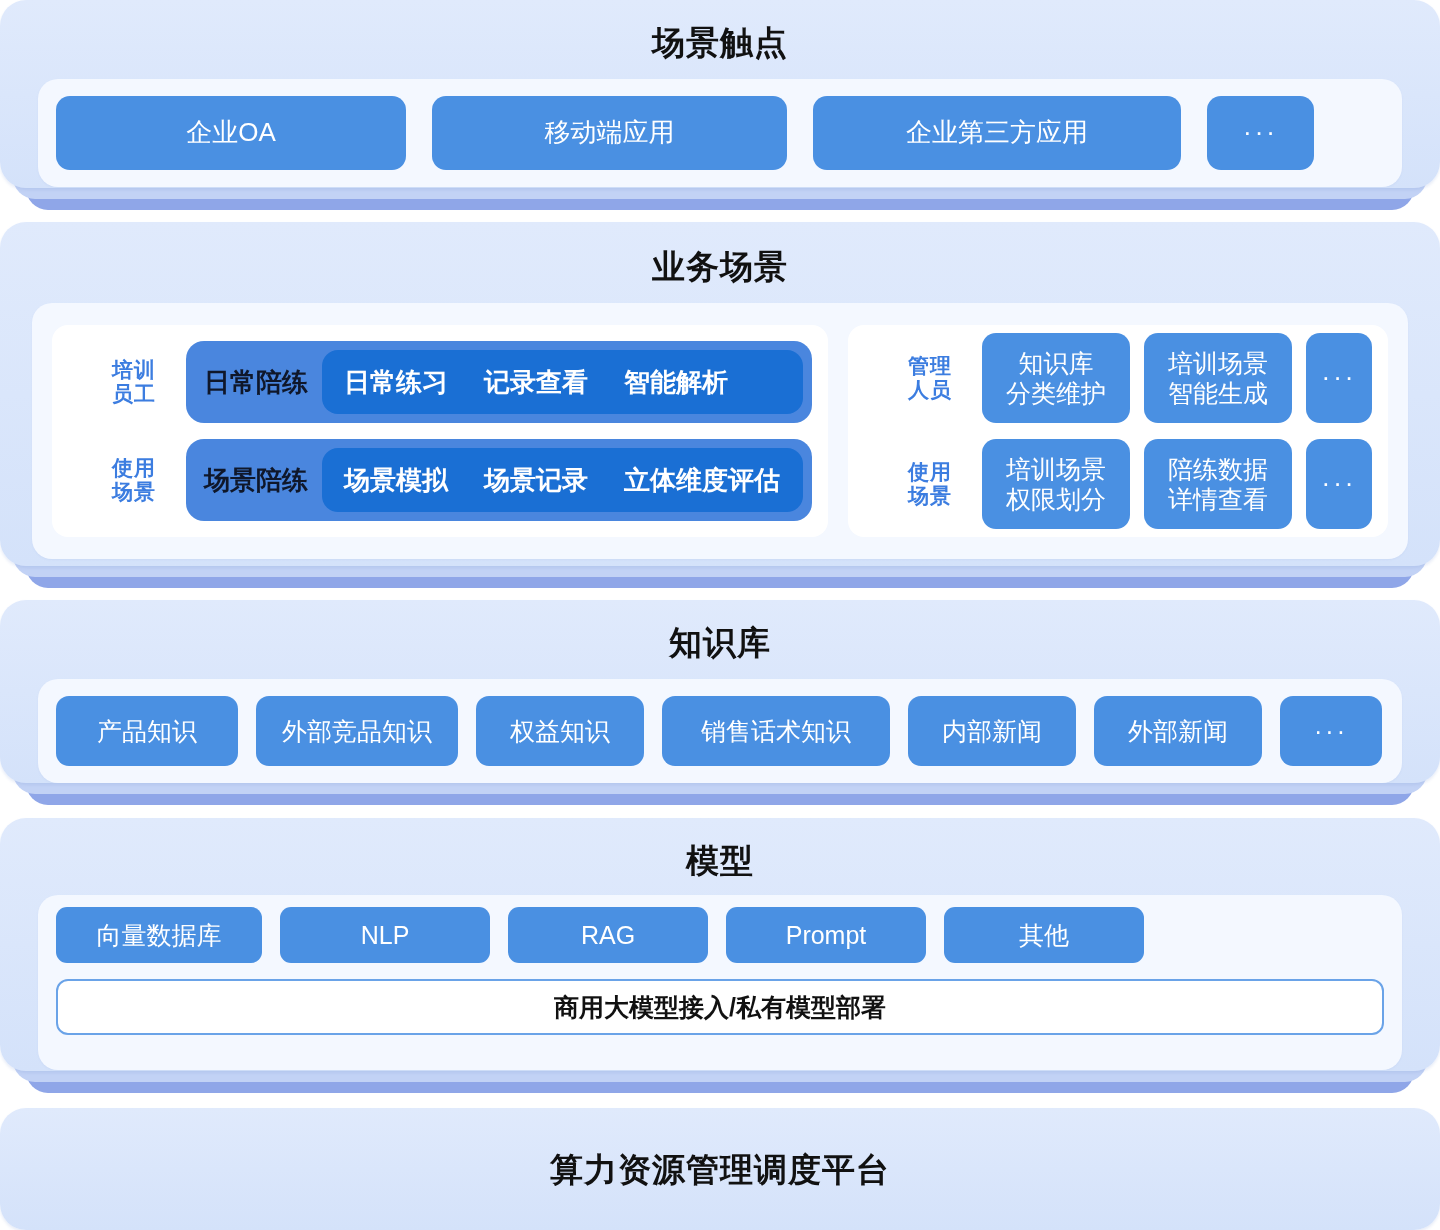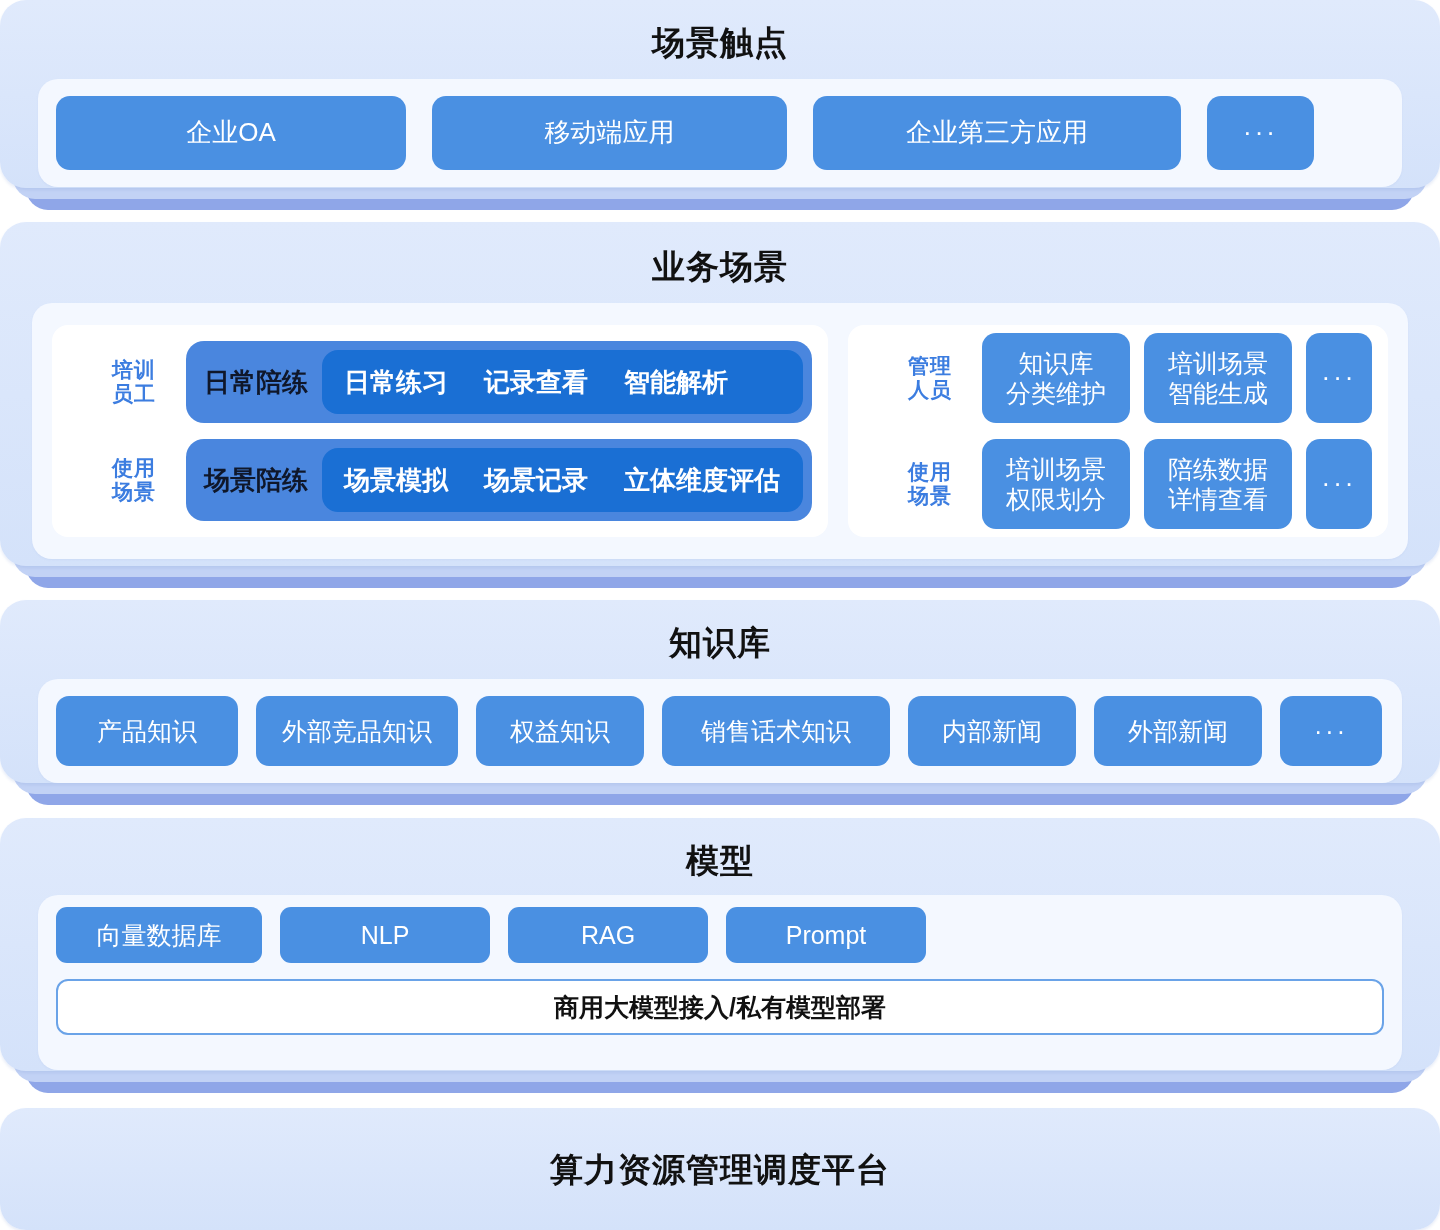--- a/index.html
+++ b/index.html
@@ -379,20 +379,21 @@
     <div class="base3"></div>
     <div class="base2"></div>
     <div class="card">
       <h2 class="card-title">模型</h2>
       <div class="panel">
         <div class="model-row">
           <div class="chip m0">向量数据库</div>
           <div class="chip m1">NLP</div>
           <div class="chip m2">RAG</div>
           <div class="chip m3">Prompt</div>
+          <div class="chip m5">其他</div>
         </div>
         <div class="deploy-bar">商用大模型接入/私有模型部署</div>
       </div>
     </div>
   </section>
 
   <section class="layer" id="layer-platform">
     <div class="card">
       <h2 class="card-title">算力资源管理调度平台</h2>
     </div>

